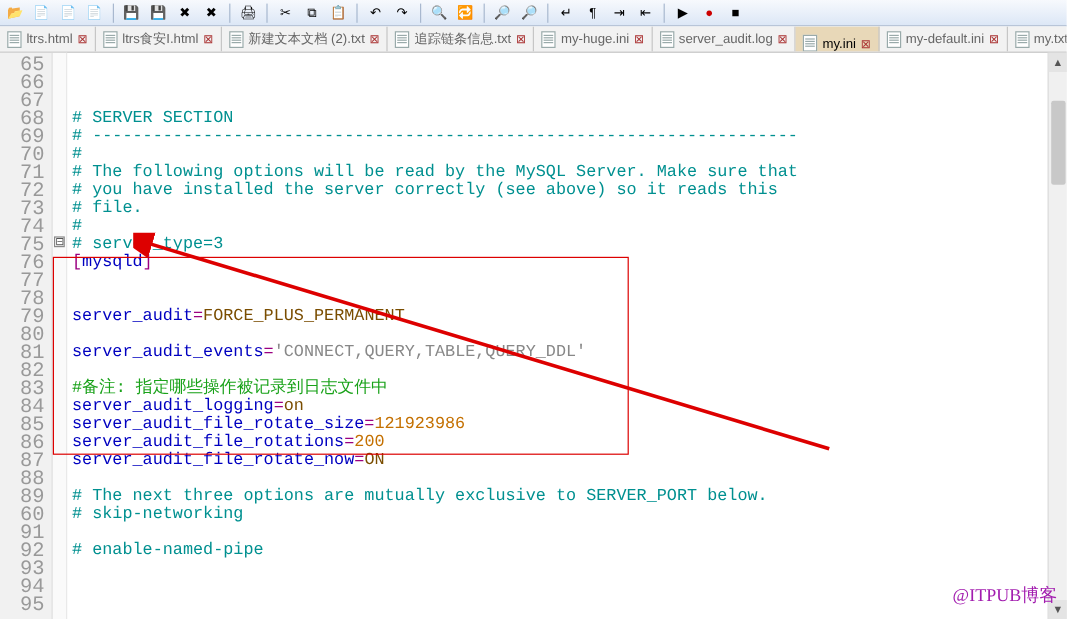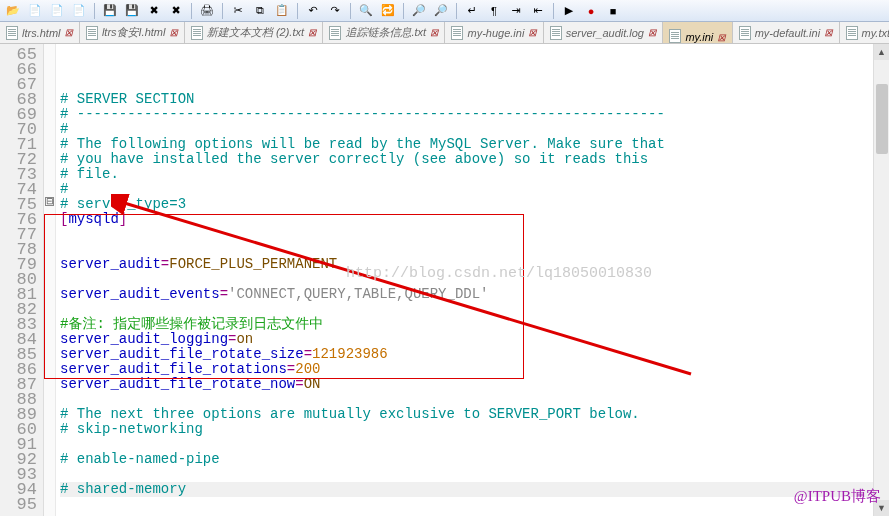--- a/index.html
+++ b/index.html
@@ -1,21 +1,21 @@
 <!DOCTYPE html>
 <html><head>
 <meta charset="utf-8">
 <style>
   * { box-sizing: border-box; margin: 0; padding: 0; }
   html, body { width: 889px; height: 516px; overflow: hidden; font-family: "Microsoft YaHei", Tahoma, sans-serif; font-size: 11px; background: #fff; }
   .toolbar { height: 22px; background: linear-gradient(#f7f9fd,#dce7f6); border-bottom: 1px solid #a8b8cf; display:flex; align-items:center; gap:4px; padding:0 4px; }
   .tb-icon { width:18px; height:18px; display:flex; align-items:center; justify-content:center; border-radius:2px; }
   .tb-sep { width:1px; height:16px; background:#a8b8cf; margin:0 2px; }
   .tabbar { height:22px; background:#f2f2f2; border-bottom:1px solid #c6c6c6; display:flex; overflow:hidden; }
-  .tab { display:flex; align-items:center; gap:4px; padding:0 6px; border-right:1px solid #c6c6c6; color:#666; cursor:pointer; white-space:nowrap;font-style:italic; }
+  .tab { display:flex; align-items:center; gap:4px; padding:0 6px; border-right:1px solid #c6c6c6; color:#666; cursor:pointer; white-space:nowrap; }
   .tab.active { background:#e8d8b8; color:#000;align-items:flex-end; }
   .doc-icon { width:12px; height:14px; background:#fff; border:1px solid #9aa; position:relative; }
   .doc-icon::before { content:""; position:absolute; left:1px; top:2px; width:8px; height:1px; background:#9aa; box-shadow:0 2px #9aa,0 4px #9aa,0 6px #9aa; }
   .tab-close { font-family:Arial; font-size:10px; color:#a33; }
   .editor-wrap { display:flex; height:472px; position:relative; }
   .gutter { width:44px; background:#f1f1f1; border-right:1px solid #ddd; text-align:right; color:#999; font-family:"Courier New",monospace; font-size:17px; line-height:15px; padding-top:3px; }
   .gutter div { padding-right:6px; }
   .fold-col { width:12px; background:#fafafa; border-right:1px solid #e9e9e9; position:relative; }
   .fold-box { position:absolute; left:1px; width:9px; height:9px; border:1px solid #888; background:#fff; color:#555; font-size:9px; line-height:7px; text-align:center; }
   .code { position:relative; flex:1; font-family:"Courier New",monospace; font-size:14px; line-height:15px; padding-top:3px; white-space:pre; padding-left:4px; }
@@ -181,36 +181,34 @@
 <span class="line"><span class="c-blue">server_audit_logging</span><span class="c-purple">=</span><span class="c-brown">on</span></span>
 <span class="line"><span class="c-blue">server_audit_file_rotate_size</span><span class="c-purple">=</span><span class="c-orange">121923986</span></span>
 <span class="line"><span class="c-blue">server_audit_file_rotations</span><span class="c-purple">=</span><span class="c-orange">200</span></span>
 <span class="line"><span class="c-blue">server_audit_file_rotate_now</span><span class="c-purple">=</span><span class="c-brown">ON</span></span>
 <span class="line"><span></span></span>
 <span class="line"><span class="c-teal"># The next three options are mutually exclusive to SERVER_PORT below.</span></span>
 <span class="line"><span class="c-teal"># </span><span class="c-teal">skip-networking</span></span>
 <span class="line"><span></span></span>
 <span class="line"><span class="c-teal"># </span><span class="c-teal">enable-named-pipe</span></span>
 <span class="line"><span></span></span>
-<span class="line hl"><span class="c-teal"># </span><span class="c-teal">shared-memory</span></span>
 <span class="line"><span></span></span>
 
 
     <div class="red-box" style="left:-12px; top:170px; width:480px; height:165px;"></div>
 
     <svg class="arrow-svg" style="left:55px; top:150px;" width="600" height="200">
       <defs>
           <marker id="ah" markerWidth="12" markerHeight="12" refX="2" refY="4" orient="auto">
             <path d="M0,0 L0,8 L12,4 z" fill="#d00"></path>
           </marker>
         </defs>
       <line x1="580" y1="180" x2="10" y2="8" stroke="#d00" stroke-width="3" marker-end="url(#ah)"></line>
     </svg>
 
-    <div class="wm-center" style="left:290px; top:222px;">http://blog.csdn.net/lq18050010830</div>
   </div>
 </div>
 
 <div class="scrollbar-v">
   <div class="sb-btn">▲</div>
   <div class="sb-thumb"></div>
   <div class="sb-btn" style="position:absolute;bottom:0;width:100%;">▼</div>
 </div>
 
 <div class="watermark">@ITPUB博客</div>

